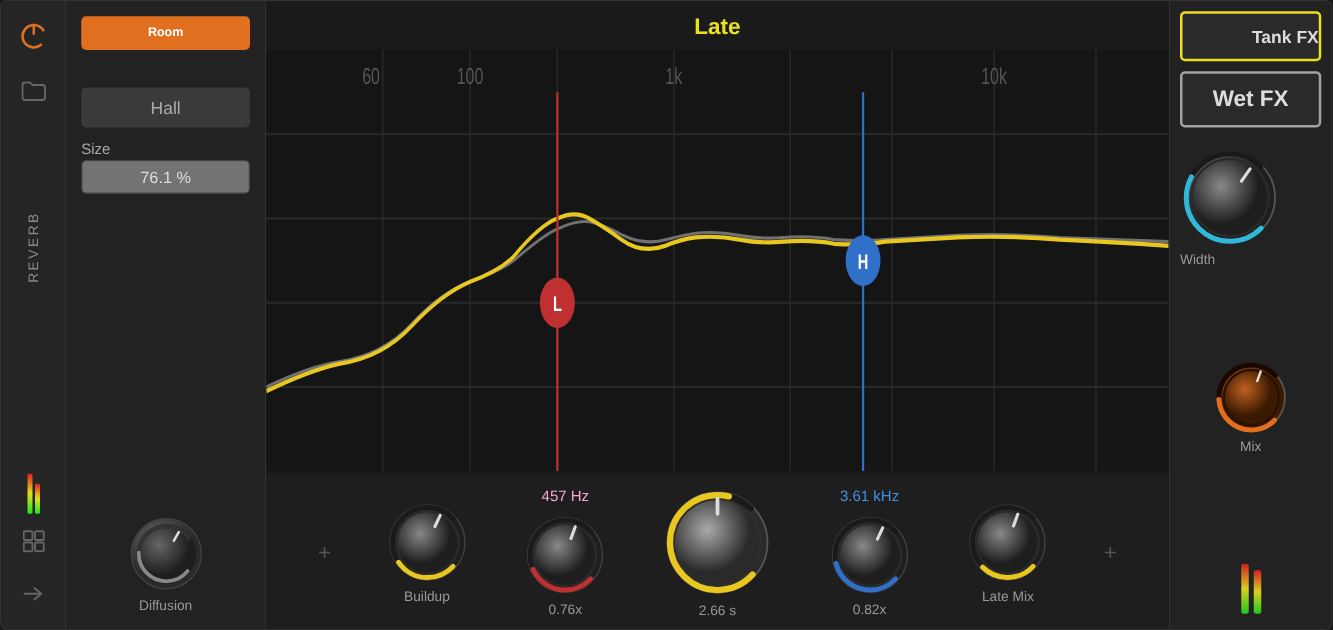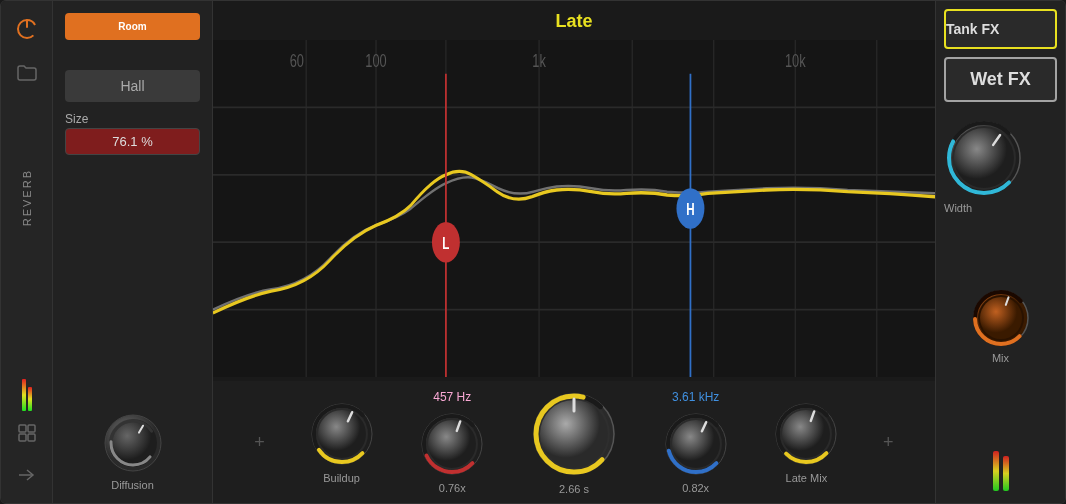--- a/index.html
+++ b/index.html
@@ -101,21 +101,21 @@
       cursor: pointer;
       text-align: center;
       margin-top: 20px;
     }
     .param-label {
       color: #aaa;
       font-size: 12px;
       margin-bottom: 2px;
     }
     .param-value {
-      background: #7f1d1d;
+      background: #737373;
       color: #ddd;
       border: 1px solid #444;
       border-radius: 4px;
       padding: 5px 8px;
       font-size: 13px;
       width: 100%;
       text-align: center;
     }
     .diffusion-section {
       display: flex;
@@ -165,21 +165,21 @@
     .tank-fx-btn {
       background: #2a2a2a;
       border: 2px solid #e8e020;
       color: #ddd;
       border-radius: 4px;
       padding: 10px 0;
       width: 100%;
       font-size: 14px;
       font-weight: bold;
       cursor: pointer;
-      text-align: left;
+      text-align: right;
     }
     .wet-fx-btn {
       background: #2a2a2a;
       border: 2px solid #a3a3a3;
       color: #ddd;
       border-radius: 4px;
       padding: 10px 0;
       width: 100%;
       font-size: 18px;
       font-weight: bold;

